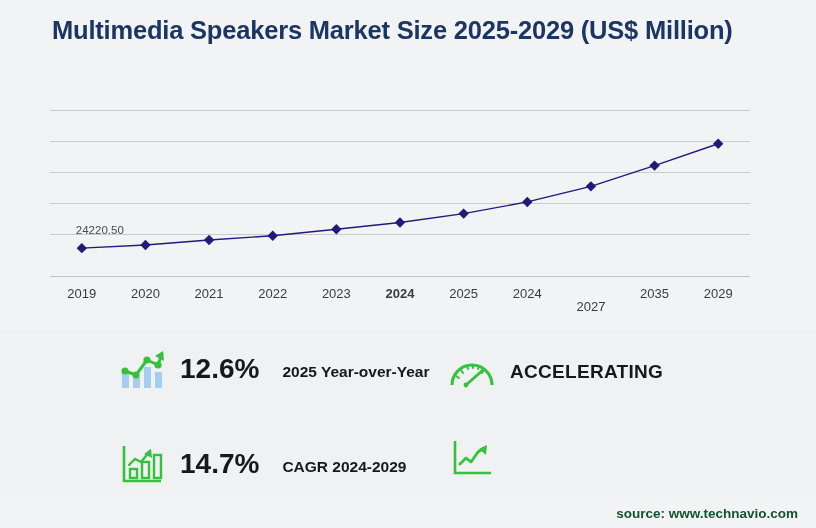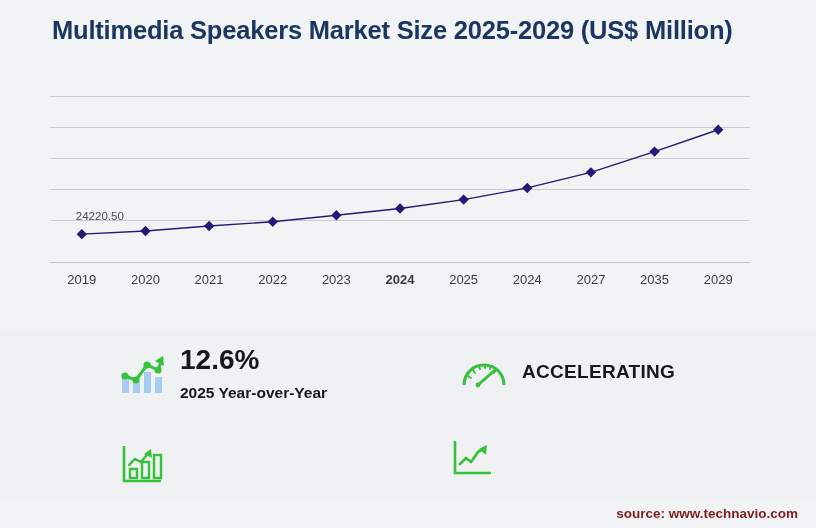--- a/index.html
+++ b/index.html
@@ -34,21 +34,21 @@
     position: absolute;
     left: 0;
     top: 75px;
     width: 816px;
     height: 215px;
     background: #f2f3f5;
   }
   #plot {
     position: absolute;
     left: 50px;
-    top: 21px;
+    top: 35px;
     width: 700px;
     height: 126px;
   }
   .gridline {
     position: absolute;
     left: 0;
     width: 700px;
     height: 1px;
     background: #c9cbd0;
   }
@@ -97,22 +97,23 @@
     flex: 0 0 auto;
     width: 48px;
     height: 48px;
     display: flex;
     align-items: center;
     justify-content: center;
     margin-right: 14px;
   }
   .stat-text {
     display: flex;
-    flex-direction: column;
+    flex-direction: row;
     justify-content: center;
+    gap: 23px;
   }
   .stat-value {
     font-size: 28px;
     font-weight: bold;
     color: #17181a;
     line-height: 1.08;
     white-space: nowrap;
   }
   .stat-value .unit {
     font-size: 17px;
@@ -130,31 +131,31 @@
     font-size: 19px;
     font-weight: bold;
     color: #17181a;
     line-height: 1.2;
     white-space: nowrap;
     letter-spacing: 0.3px;
   }
 
   #stat-yoy    { left: 118px; top: 345px; }
   #stat-cagr   { left: 118px; top: 440px; }
-  #stat-moment { left: 460px; top: 348px; }
+  #stat-moment { left: 448px; top: 348px; }
   #stat-incr   { left: 448px; top: 434px; }
 
   
   #source-note {
     position: absolute;
     right: 18px;
     bottom: 7px;
     font-size: 13.5px;
     font-weight: bold;
-    color: #7f1d1d;
+    color: #14532d;
   }
 </style>
 </head>
 <body>
 
 <div id="chart-title">Multimedia Speakers Market Size 2025-2029 (US$ Million)</div>
 
 <div id="chart-panel">
   <div id="plot">
 
@@ -184,21 +185,21 @@
 
     <div id="xticks">
         <div class="xtick" style="left: 31.8182px;">2019</div>
         <div class="xtick" style="left: 95.4545px;">2020</div>
         <div class="xtick" style="left: 159.091px;">2021</div>
         <div class="xtick" style="left: 222.727px;">2022</div>
         <div class="xtick" style="left: 286.364px;">2023</div>
         <div class="xtick" style="left: 350px; font-weight: bold;">2024</div>
         <div class="xtick" style="left: 413.636px;">2025</div>
         <div class="xtick" style="left: 477.273px;">2024</div>
-        <div class="xtick" style="left: 540.909px;">2027</div>
+        <div class="xtick" style="left: 540.909px; margin-top: 13px;">2027</div>
         <div class="xtick" style="left: 604.545px;">2035</div>
         <div class="xtick" style="left: 668.182px;">2029</div>
       </div>
   </div>
 </div>
 
 <div id="stats-panel"></div>
 
 <div class="stat" id="stat-yoy">
   <span class="stat-icon">
@@ -224,20 +225,24 @@
 <div class="stat" id="stat-cagr">
   <span class="stat-icon">
     <svg width="42" height="42" viewBox="0 0 42 42">
       <polyline points="3,3 3,38 40,38" fill="none" stroke="#35c13c" stroke-width="2.6"></polyline>
       <rect x="9" y="26" width="7" height="9" fill="none" stroke="#35c13c" stroke-width="2.4"></rect>
       <rect x="21" y="19" width="7" height="16" fill="none" stroke="#35c13c" stroke-width="2.4"></rect>
       <rect x="33" y="12" width="7" height="23" fill="none" stroke="#35c13c" stroke-width="2.4"></rect>
       <polyline points="8,22 14,16 20,19 29,8" fill="none" stroke="#35c13c" stroke-width="2.4" stroke-linecap="round"></polyline>
       <polygon points="30,6 31,15 23,11" fill="#35c13c"></polygon>
     </svg>
+  </span>
+  <span class="stat-text">
+    <span class="stat-value">14.7%</span>
+    <span class="stat-caption">CAGR 2024-2029</span>
   </span>
 </div>
 
 <div class="stat" id="stat-moment">
   <span class="stat-icon">
     <svg width="48" height="36" viewBox="0 0 48 36">
       <path d="M4,31 A20,20 0 0,1 44,31" fill="none" stroke="#35c13c" stroke-width="3"></path>
       <g stroke="#35c13c" stroke-width="2" stroke-linecap="round">
         <line x1="8" y1="22" x2="11" y2="24"></line>
         <line x1="13" y1="16" x2="15" y2="19"></line>

